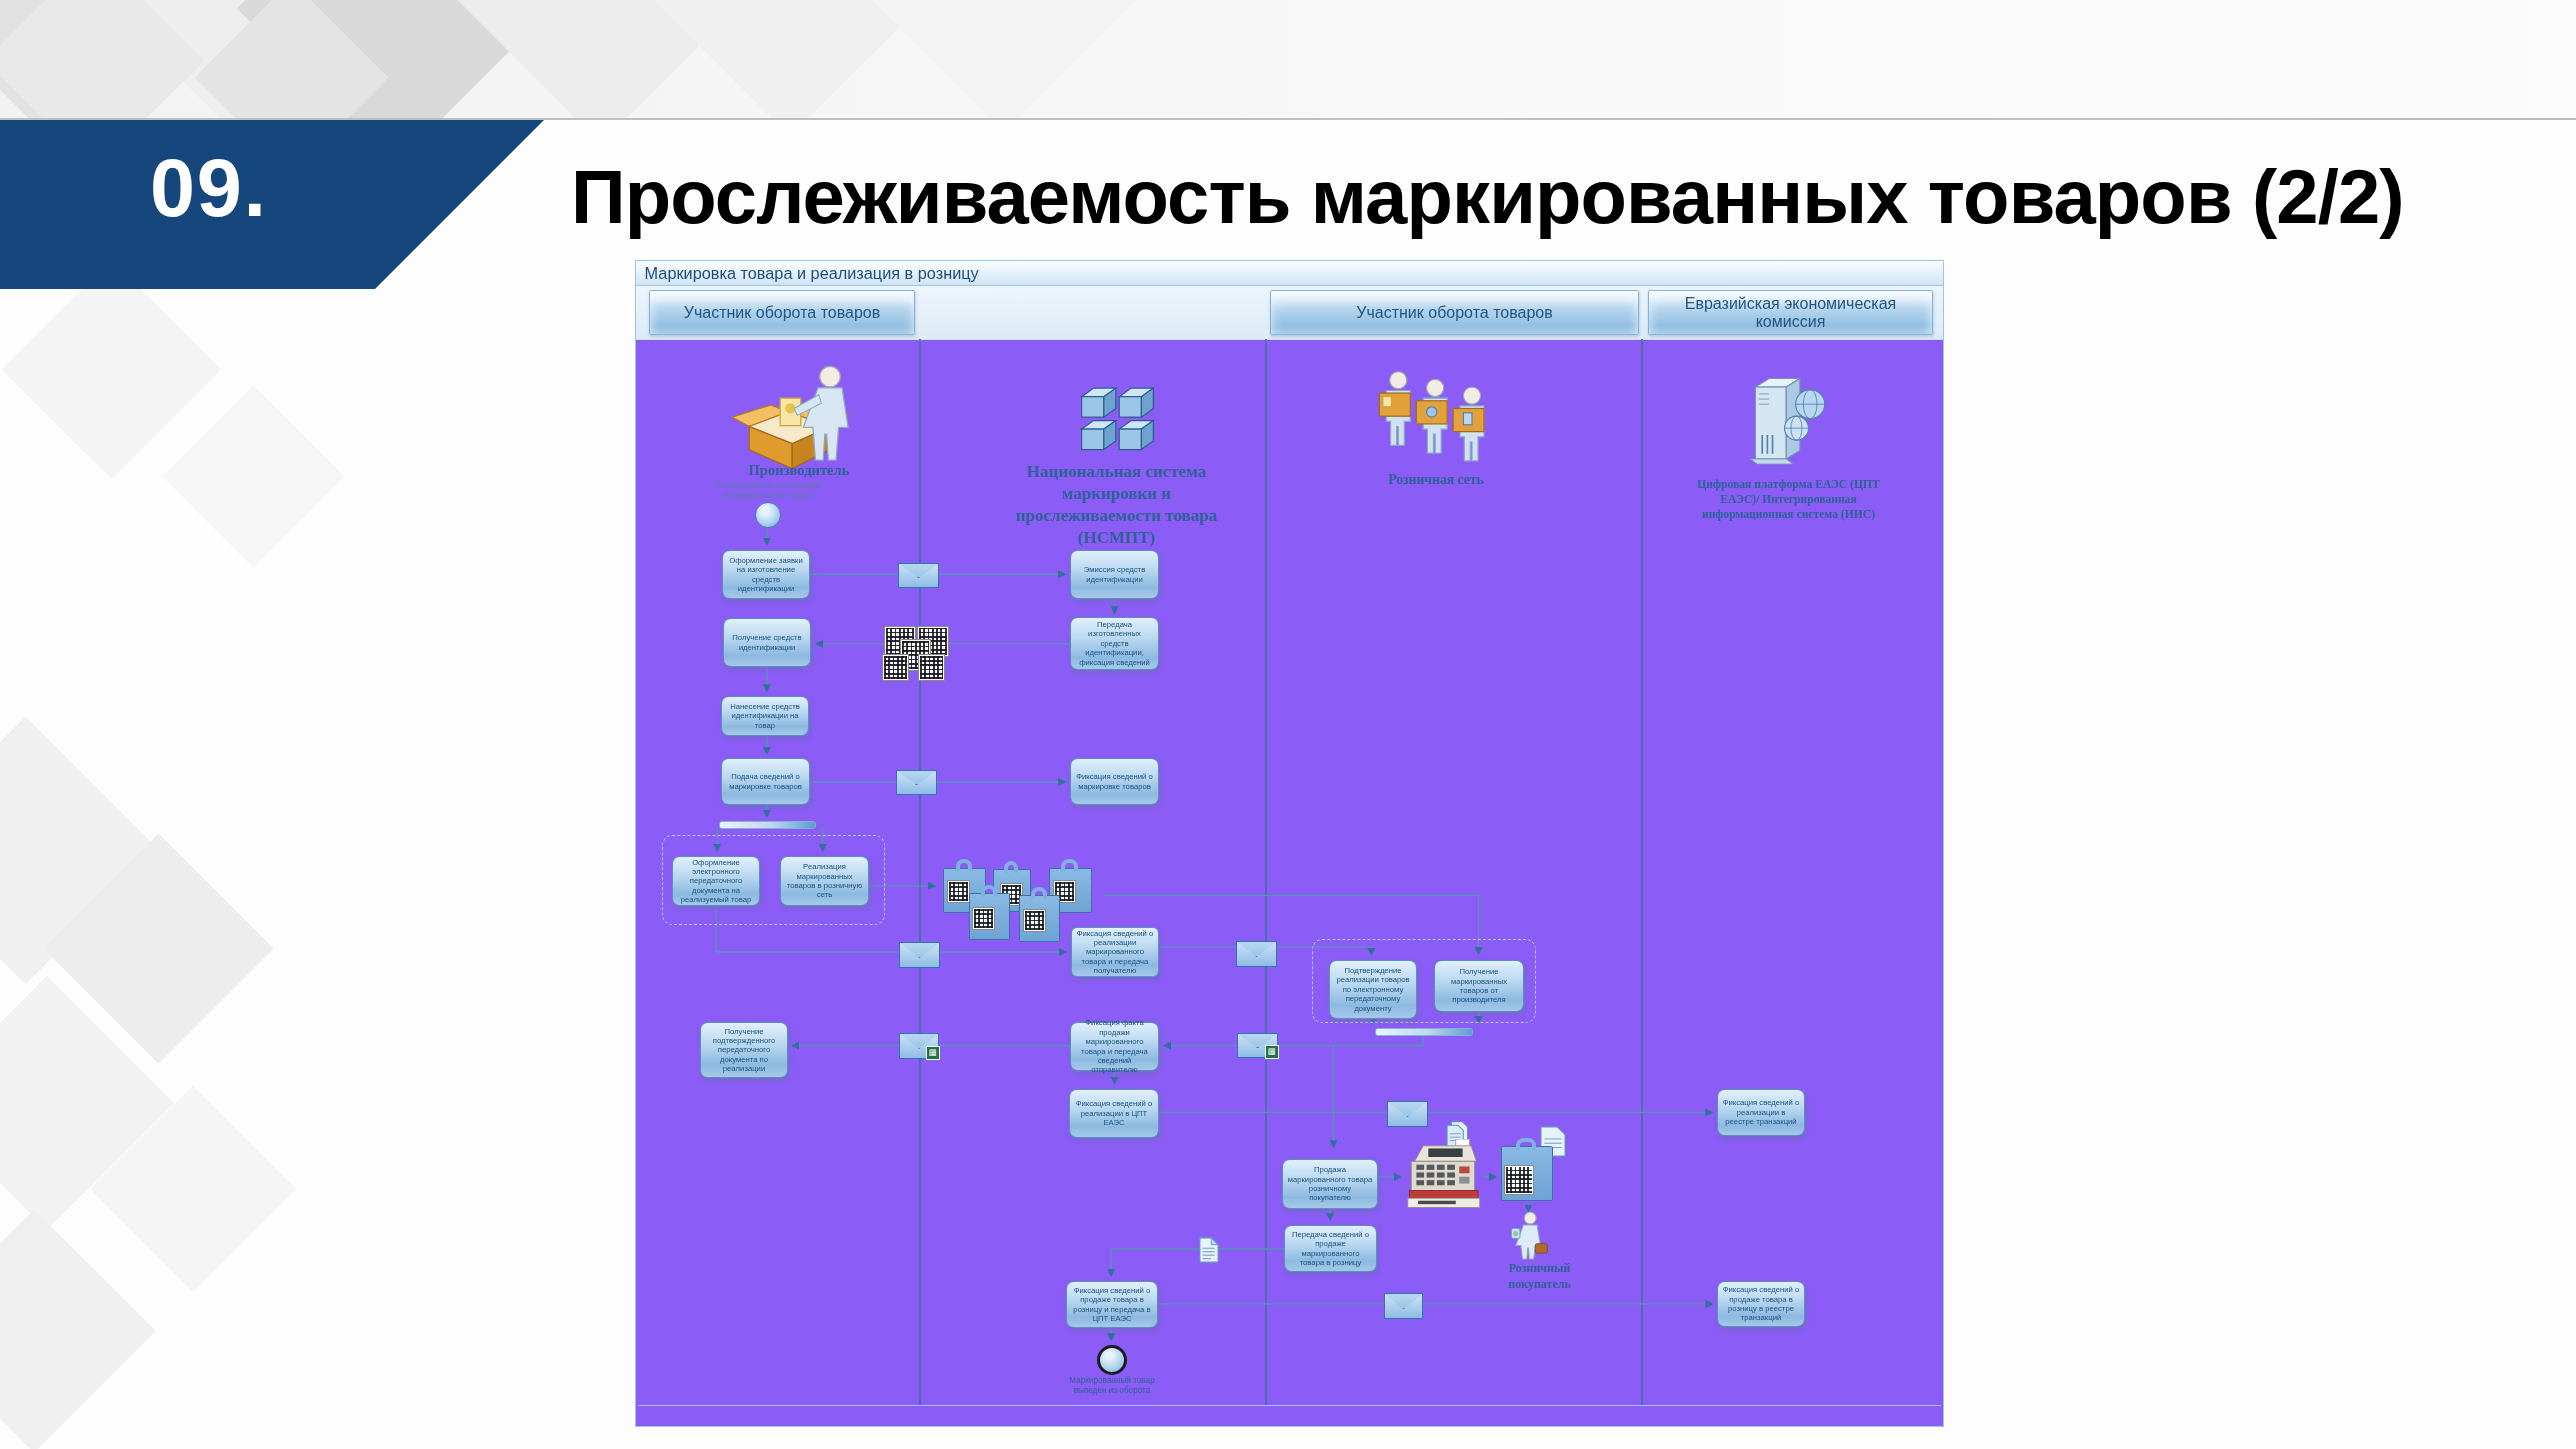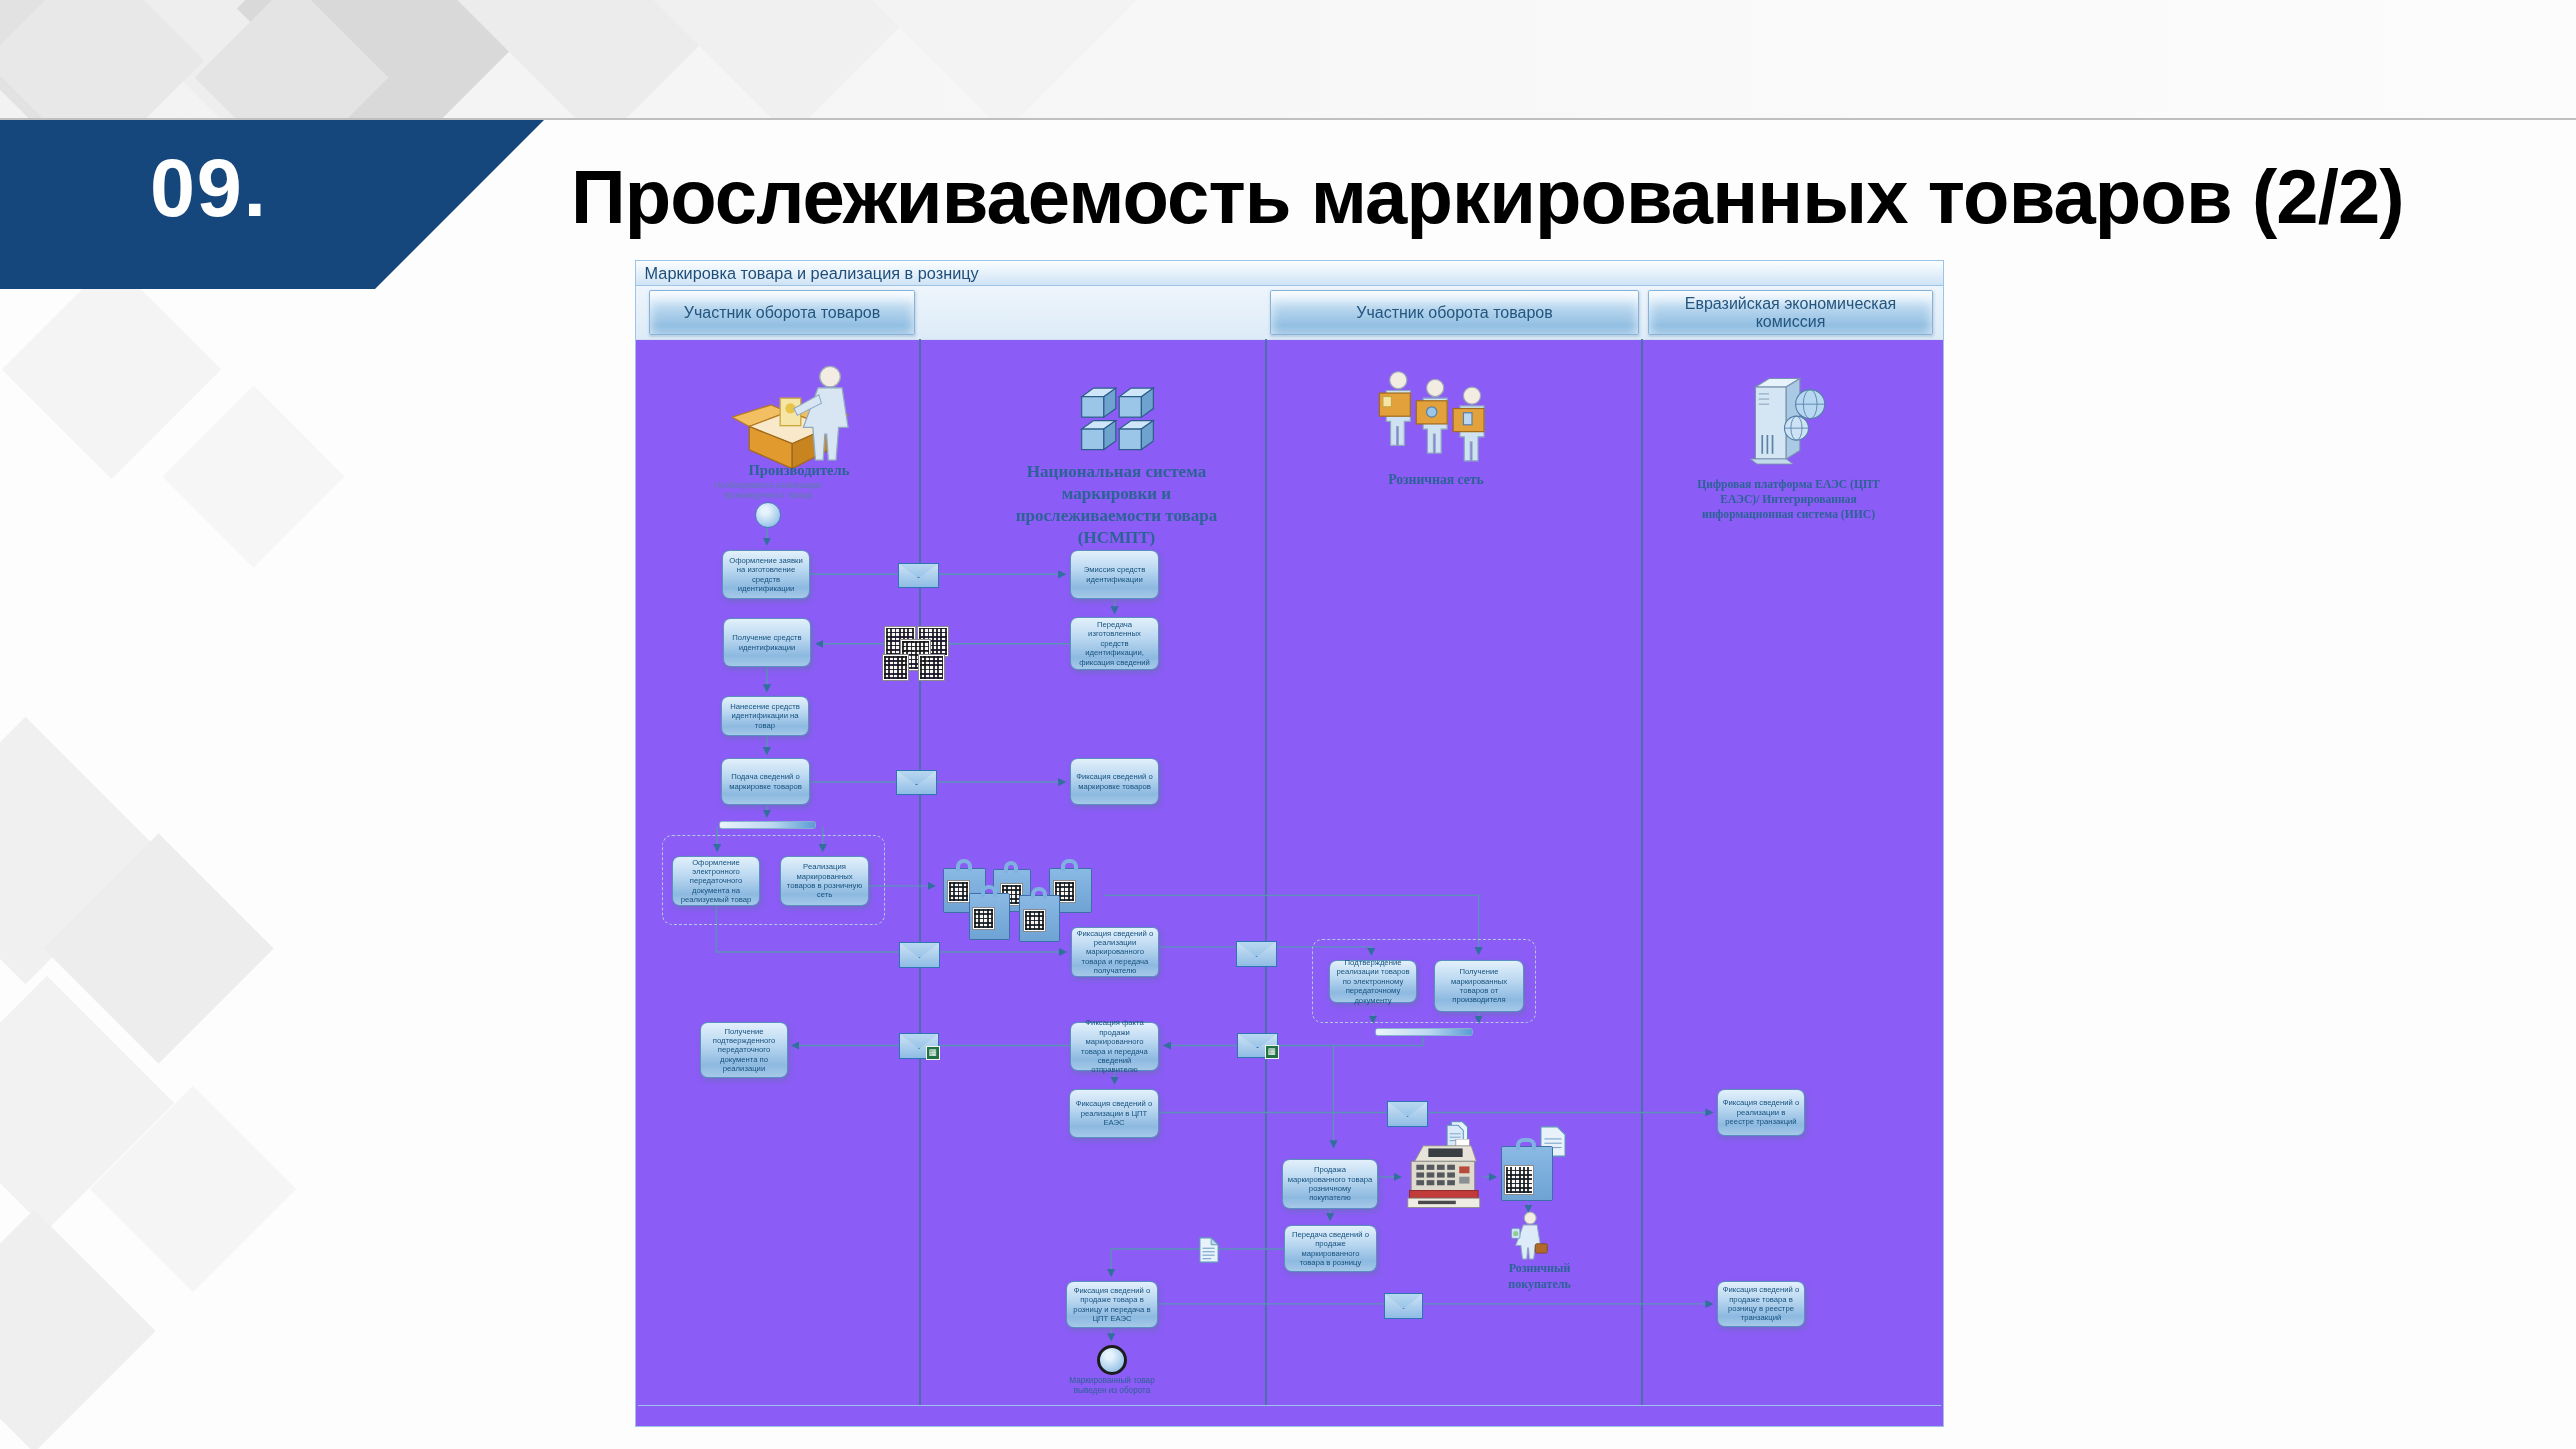--- a/index.html
+++ b/index.html
@@ -288,21 +288,21 @@
           <path d="M10,25 h28 v36 h-7 v28 h-7 v-22 h-2 v22 h-7 v-28 h-5 z" fill="#cfe2f2" stroke="#8fa9c0"></path>
           <rect x="2" y="28" width="36" height="27" fill="#e3a13c" stroke="#a06a1c"></rect>
             <rect x="14" y="33" width="10" height="14" fill="#bcd7ee" stroke="#5580a8"></rect>
         </g>
       </g>
     </svg>
   </div>
   <div class="actor-label" style="left:1376px;top:472px;width:120px;font-size:13.7px;">Розничная сеть</div>
 
   <div class="dashedbox" style="left:1312px;top:939px;width:222px;height:82px;"></div>
-  <div class="task" style="left:1329px;top:960px;width:88px;height:43px;">Подтверждение реализации товаров по электронному передаточному документу</div>
+  <div class="task" style="left:1329px;top:960px;width:88px;height:59px;">Подтверждение реализации товаров по электронному передаточному документу</div>
   <div class="task" style="left:1434px;top:960px;width:90px;height:52px;">Получение маркированных товаров от производителя</div>
   <div class="gatebar" style="left:1375px;top:1028px;width:96px;"></div>
   <div class="task" style="left:1282px;top:1152px;width:96px;height:50px;margin-top:7px;">Продажа маркированного товара розничному покупателю</div>
   <div class="task" style="left:1284px;top:1225px;width:93px;height:47px;">Передача сведений о продаже маркированного товара в розницу</div>
 
   <div class="icon doc" style="left:1446px;top:1121px;">
     <svg width="26" height="29" viewBox="0 0 30 34">
       <path d="M6,1 H19 L25,7 V29 H6 Z" fill="#e8f2fb" stroke="#5b93b8" stroke-width="1.2"></path>
       <path d="M1,5 H14 L20,11 V33 H1 Z" fill="#dbeaf8" stroke="#5b93b8" stroke-width="1.2"></path>
       <g stroke="#7fa8cc" stroke-width="1.2">

